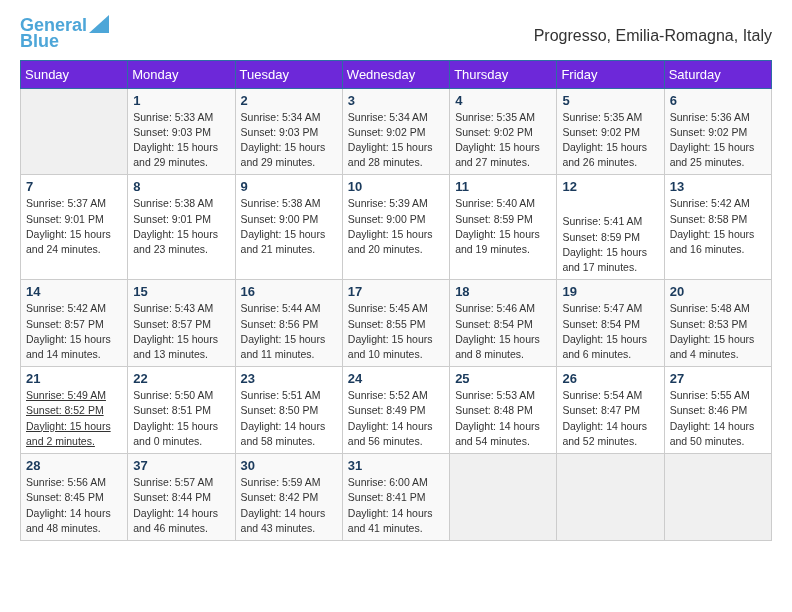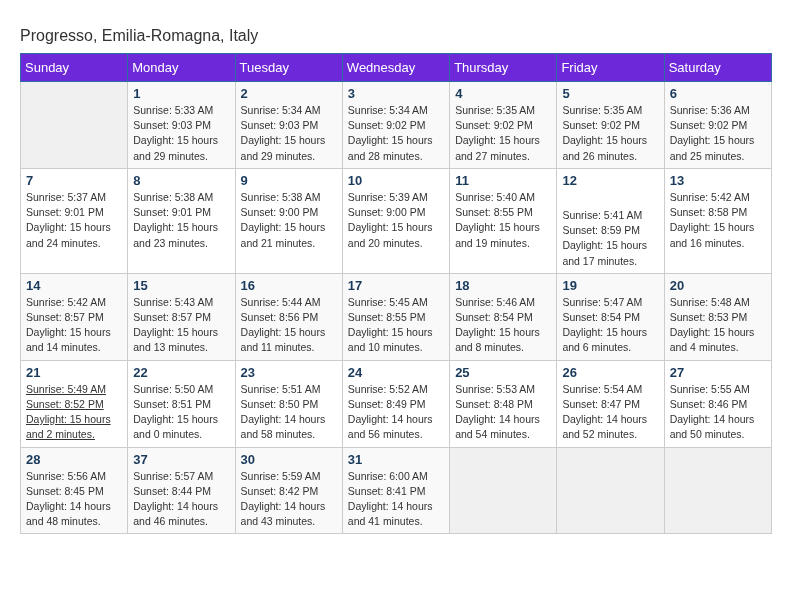--- a/index.html
+++ b/index.html
@@ -84,20 +84,31 @@
       line-height: 1.45;
     }
     .empty-cell {
       background: #f0f0f0 !important;
     }
   </style>
 </head>
 <body>
 
 <div class="header">
+  <div class="logo">
+    <div style="display:flex; align-items:center;">
+      <span class="logo-text">
+        <span>General</span>
+      </span>
+      <svg width="20" height="18" viewBox="0 0 20 18" style="margin-left:2px; margin-top:-4px;">
+        <polygon points="0,18 20,0 20,18" fill="#4da6d8"></polygon>
+      </svg>
+    </div>
+    <span class="logo-text" style="color:#4da6d8; margin-top:-4px; font-size:18px; font-weight:bold;">Blue</span>
+  </div>
   <div class="title-section">
     <div class="location">Progresso, Emilia-Romagna, Italy</div>
   </div>
 </div>
 
 <table>
   <thead>
     <tr>
     <th>Sunday</th>
         <th>Monday</th>
@@ -179,21 +190,21 @@
         <td>
           <span class="day-number">10</span>
           <div class="day-info" style="white-space: pre-line;">Sunrise: 5:39 AM
 Sunset: 9:00 PM
 Daylight: 15 hours
 and 20 minutes.</div>
         </td>
         <td>
           <span class="day-number">11</span>
           <div class="day-info" style="white-space: pre-line;">Sunrise: 5:40 AM
-Sunset: 8:55 PM
+Sunset: 8:59 PM
 Daylight: 15 hours
 and 19 minutes.</div>
         </td>
         <td>
           <span class="day-number">12</span>
           <div class="day-info" style="white-space: pre-line; margin-top: 20px;">Sunrise: 5:41 AM
 Sunset: 8:59 PM
 Daylight: 15 hours
 and 17 minutes.</div>
         </td>

